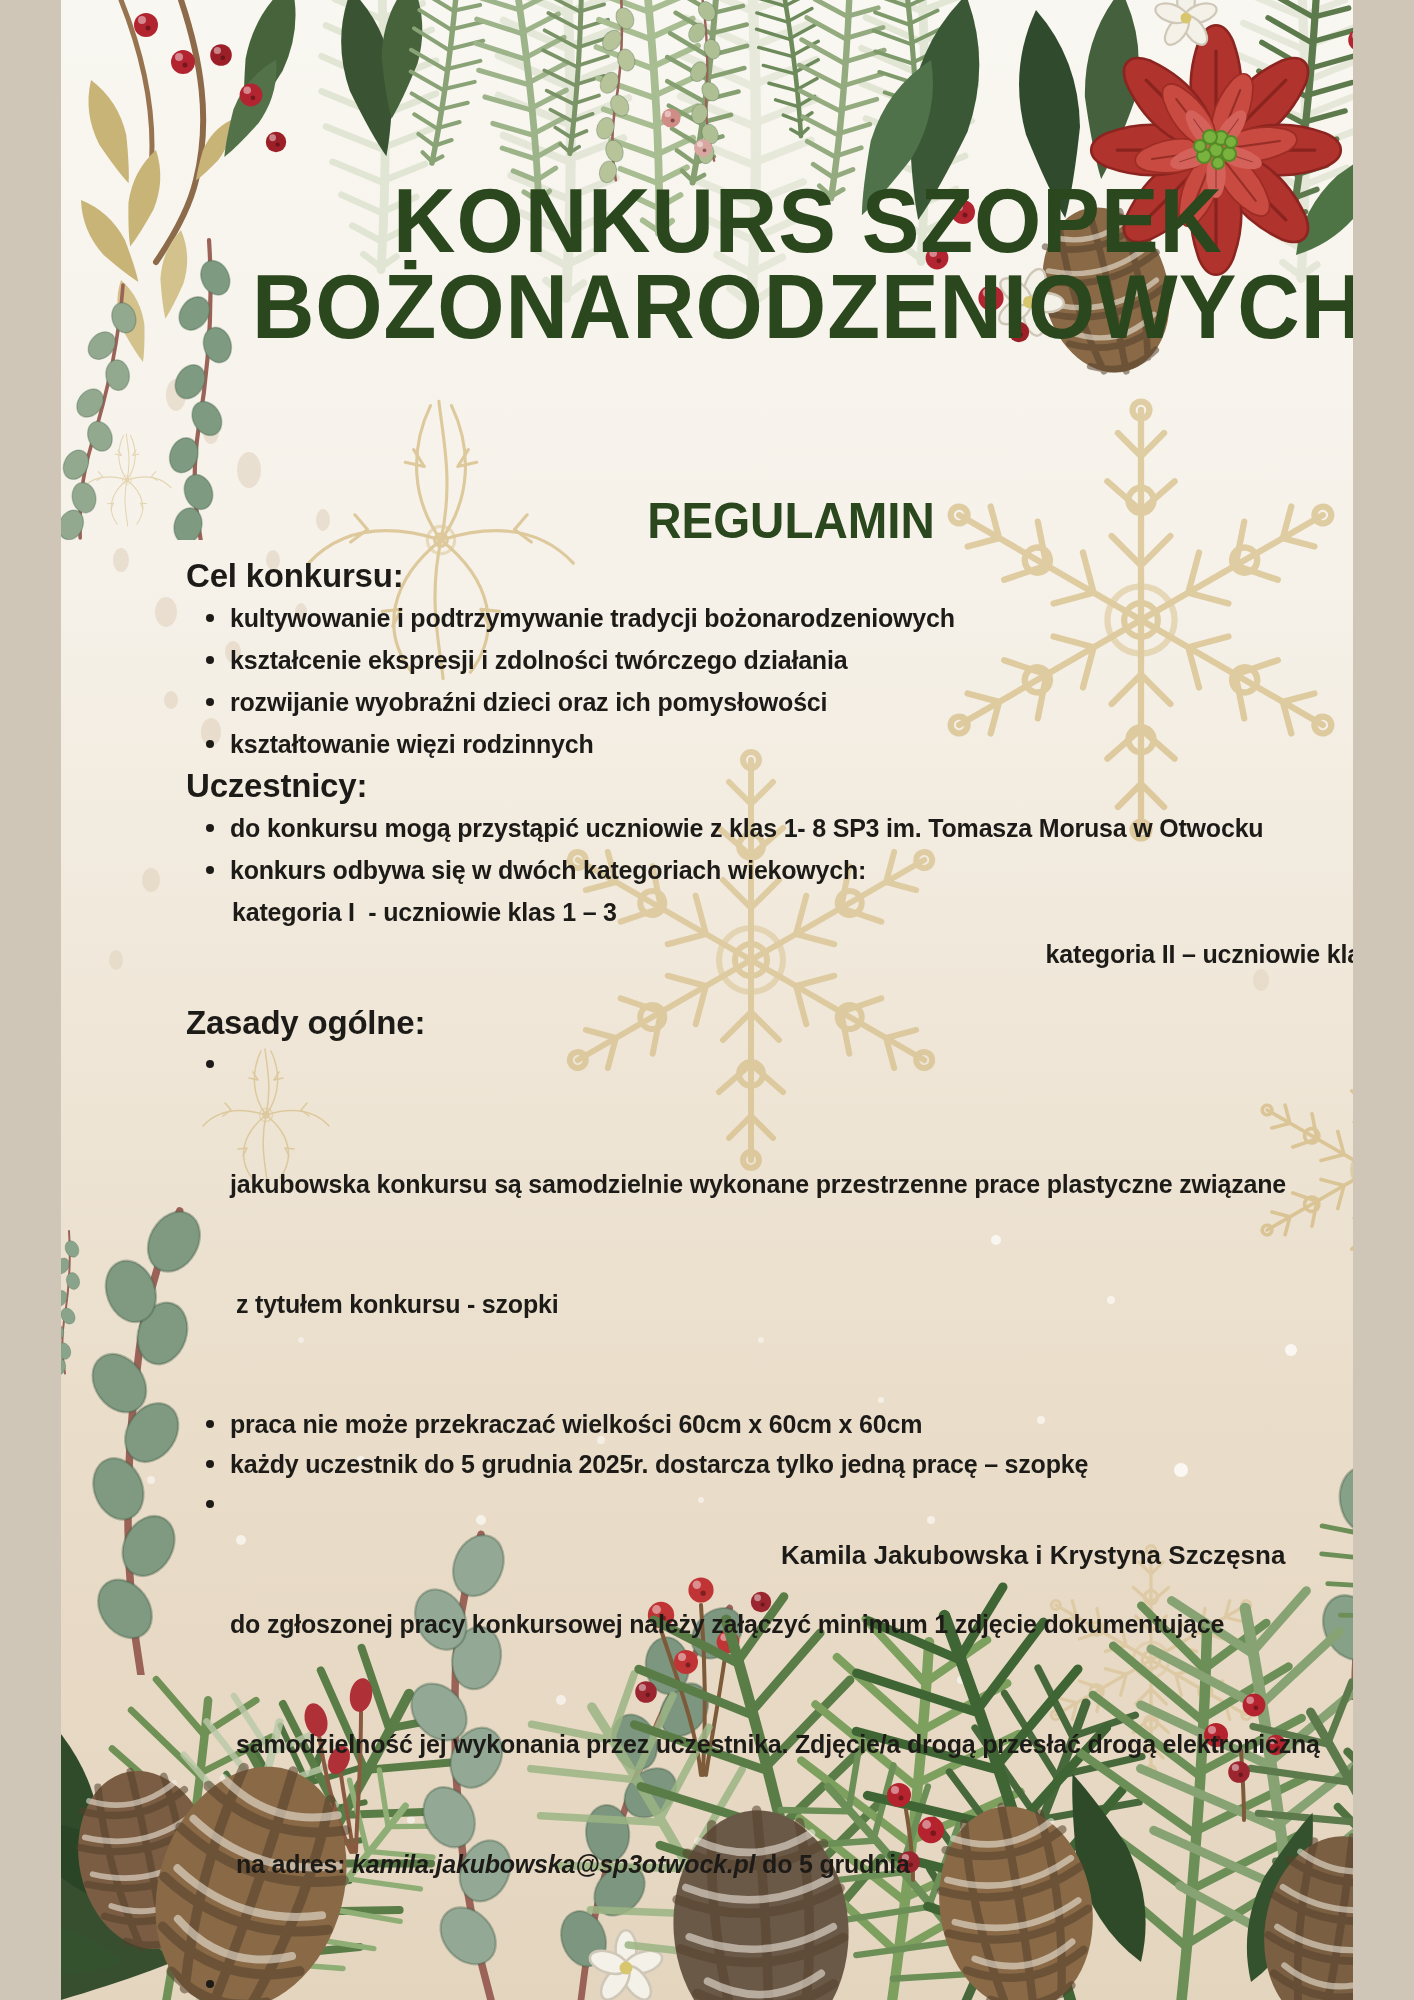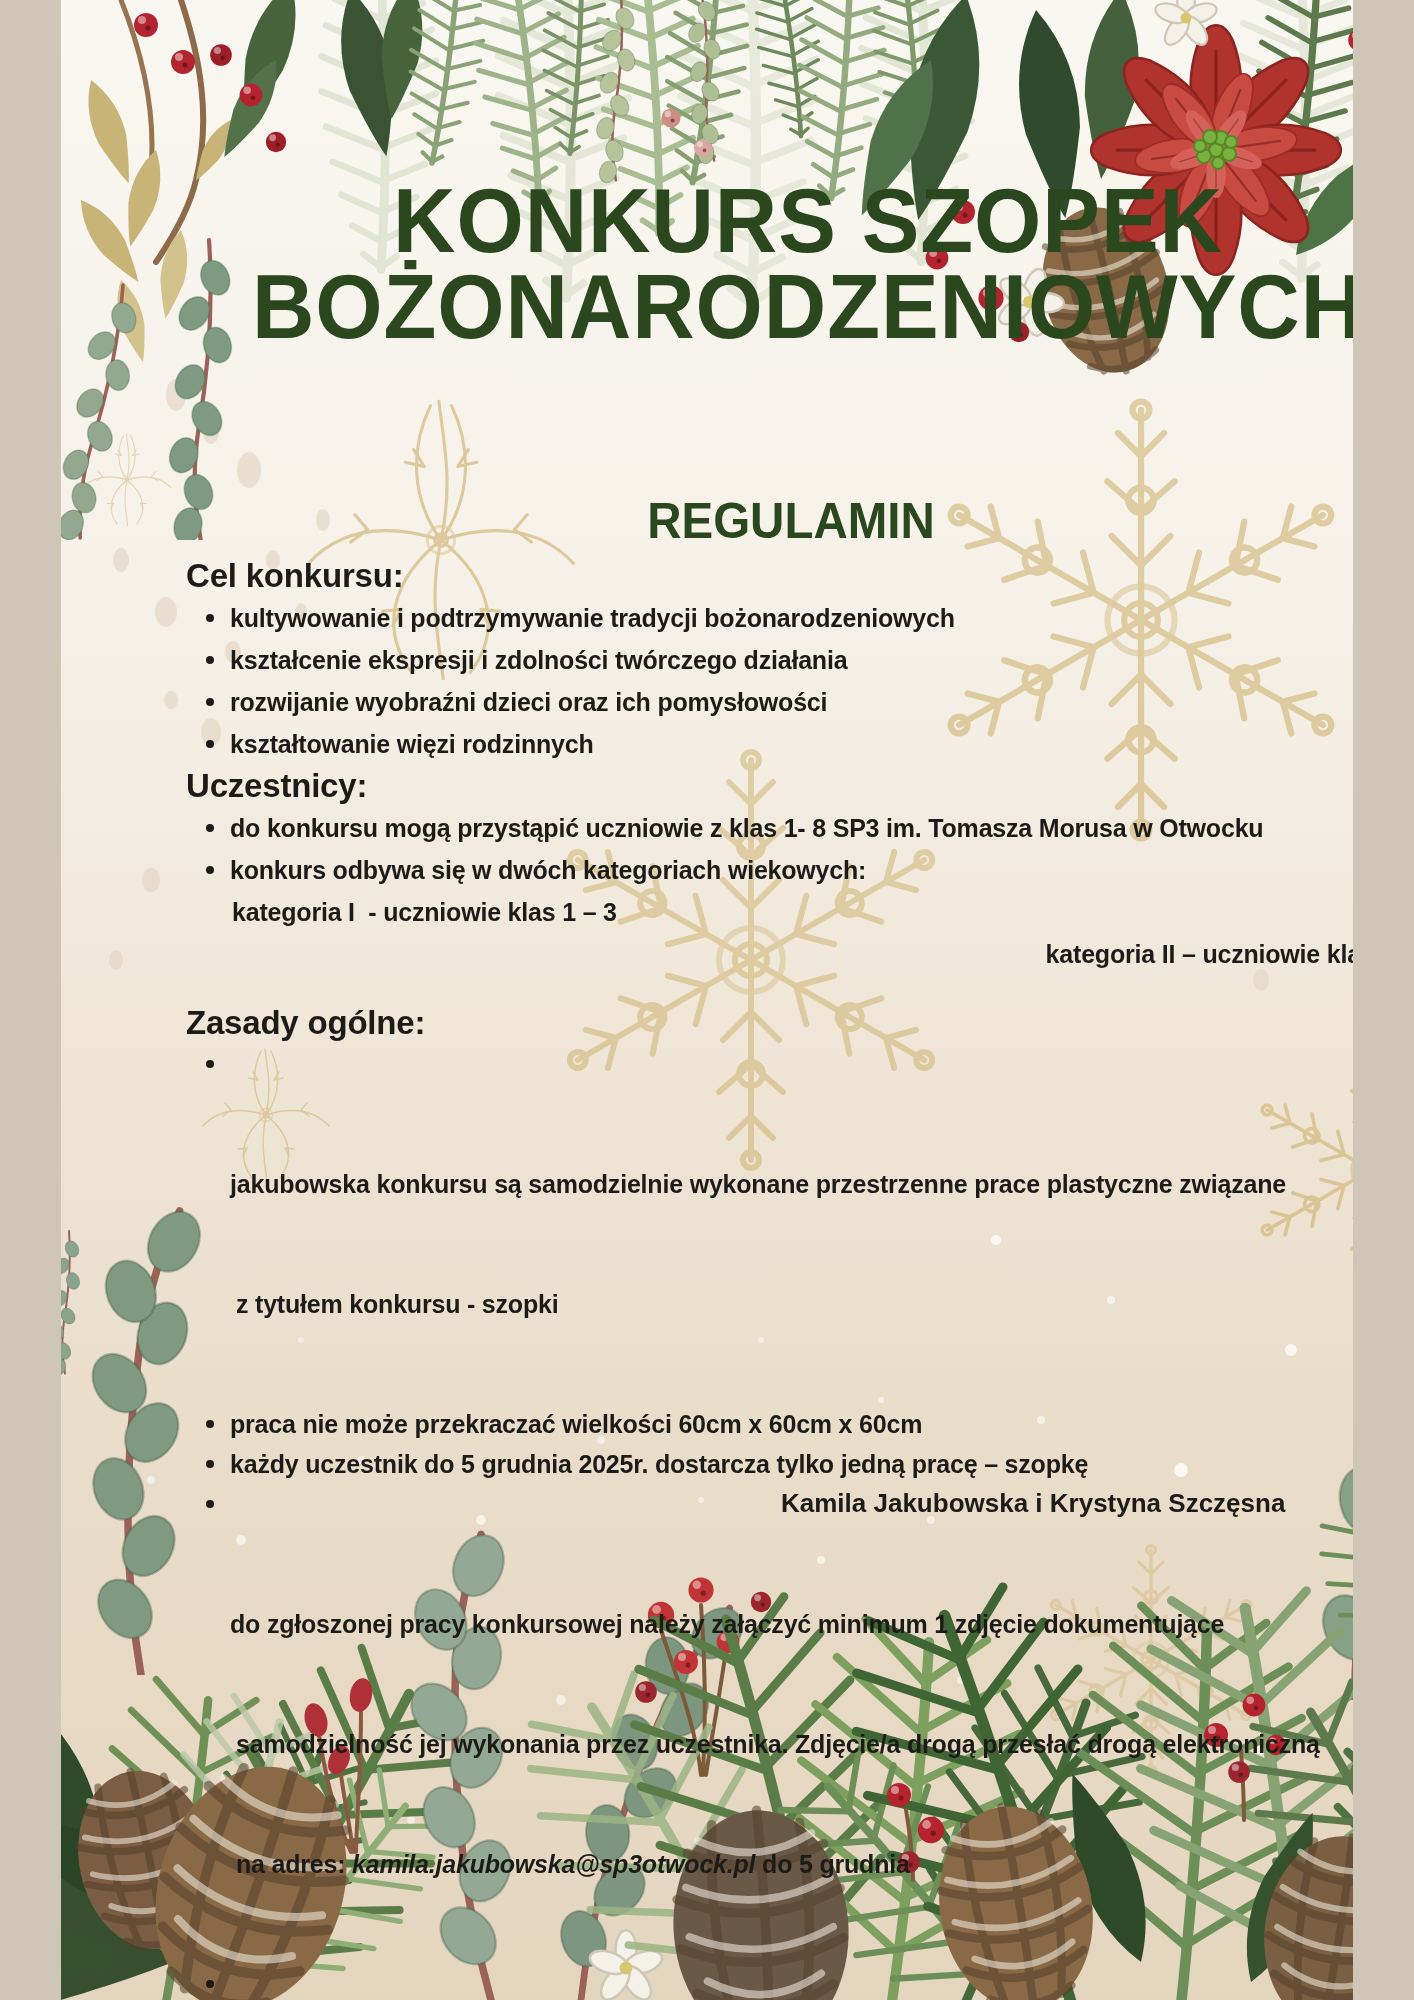--- a/index.html
+++ b/index.html
@@ -23,21 +23,21 @@
   ul.blist{list-style:none;margin:0;padding:0;}
   ul.blist li{position:relative;padding-left:44px;line-height:42px;white-space:pre-wrap;}
   .zasady ul.blist li{line-height:40px;}
   .zasady .sec-h{line-height:42px;}
   ul.blist li .dot{position:absolute;left:20px;top:17px;width:8px;height:8px;border-radius:50%;background:#1d1b18;}
   .zasady ul.blist li .dot{top:16px;}
   .sub{padding-left:46px;line-height:42px;white-space:pre-wrap;}
   .cont{text-indent:6px;white-space:pre-wrap;}
   .gap30{margin-bottom:30px;} .gap27{margin-bottom:27px;text-align:right;}
   em.mail{font-style:italic;text-align:center;}
-  .signature{position:absolute;left:720px;top:1488px;z-index:5;color:#1d1b18;font-size:26px;font-weight:bold;white-space:pre;}
+  .signature{position:absolute;left:720px;top:1540px;z-index:5;color:#1d1b18;font-size:26px;font-weight:bold;white-space:pre;}
 </style>
 </head>
 <body>
 
 <div class="poster">
 
   <svg class="dec z1" style="left:0;top:0" width="1414" height="2000" viewBox="0 0 1414 2000">
     <defs>
       <path id="leaf" d="M0,0 Q-17,26 -13,58 Q-6,86 0,100 Q6,86 13,58 Q17,26 0,0 Z"></path>
       <g id="frond">

